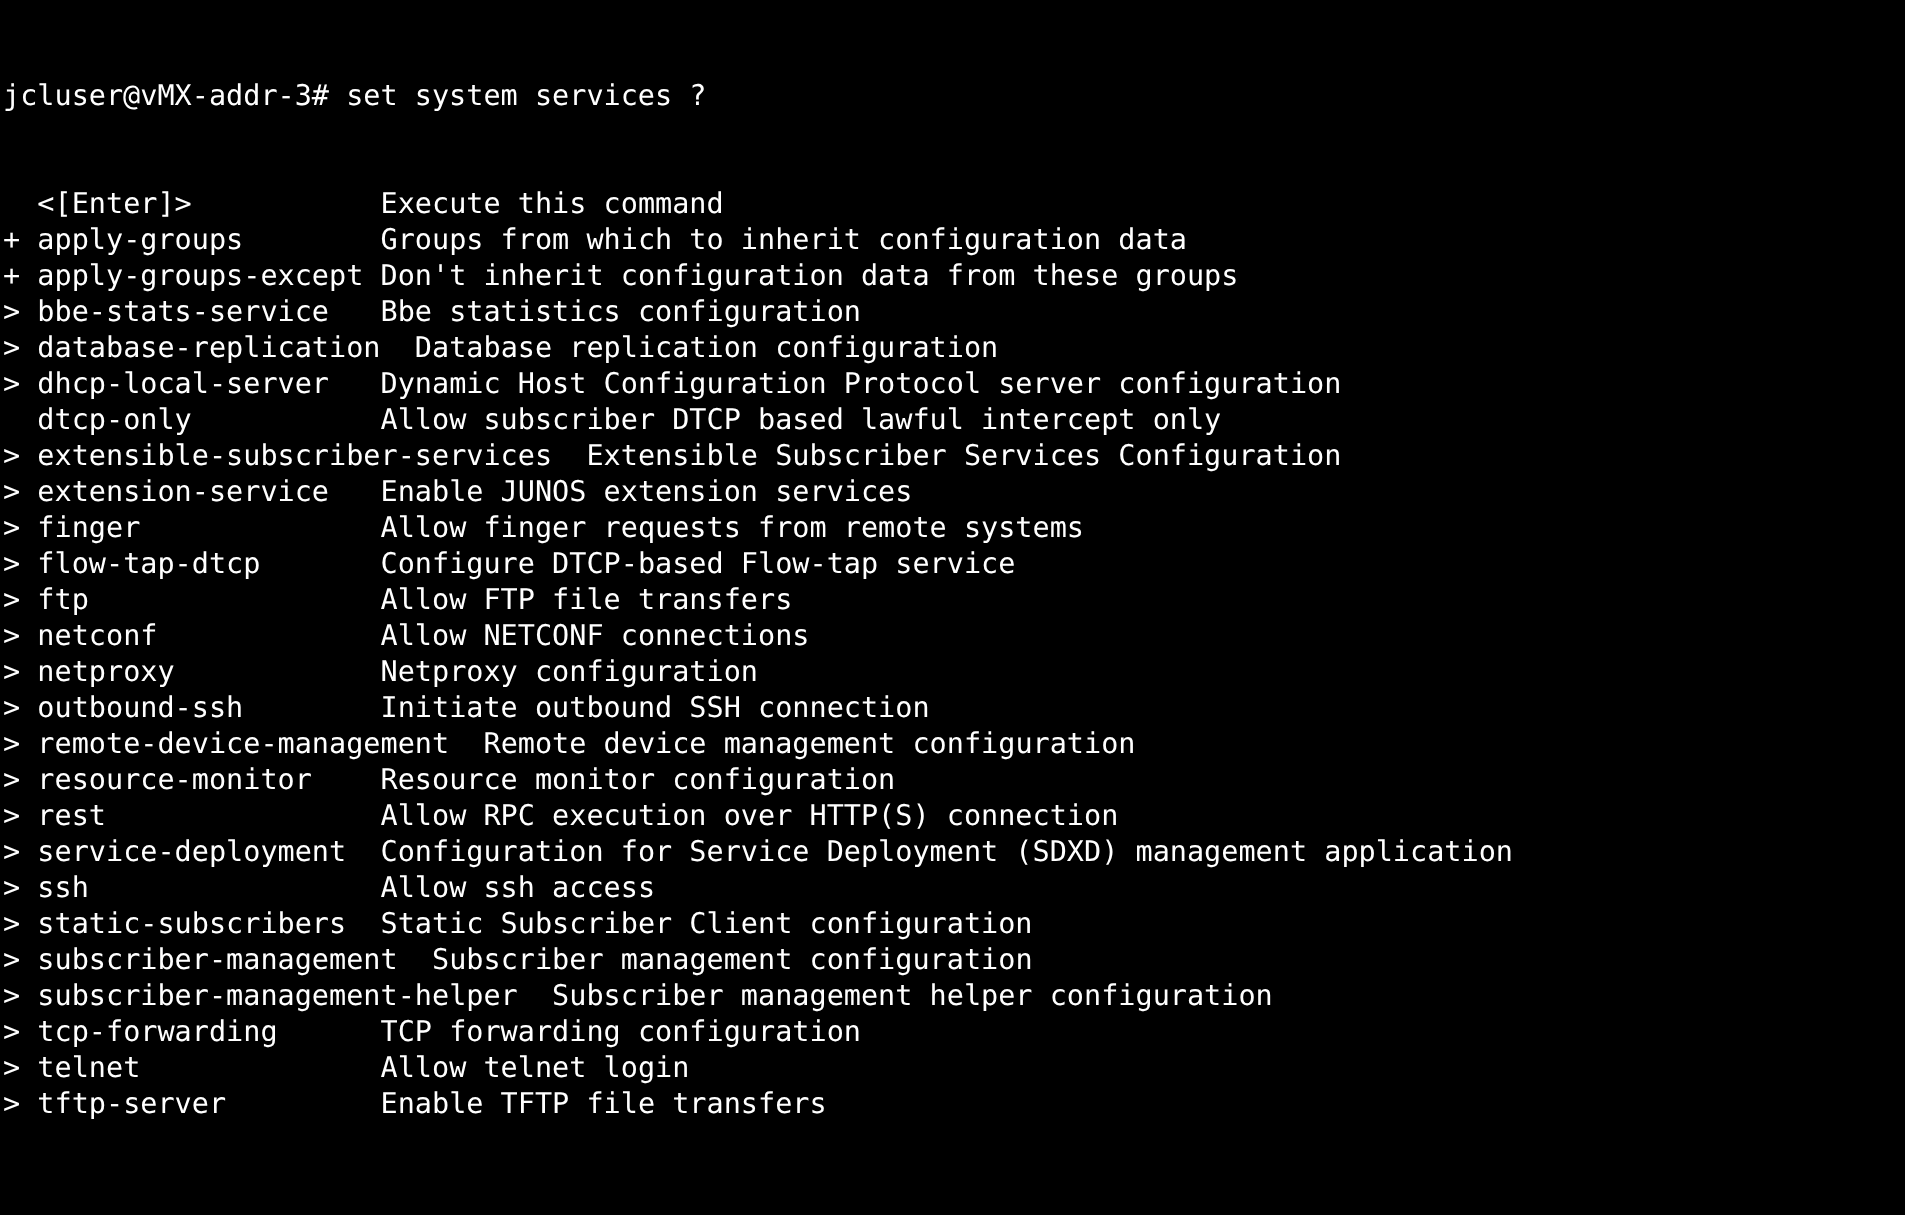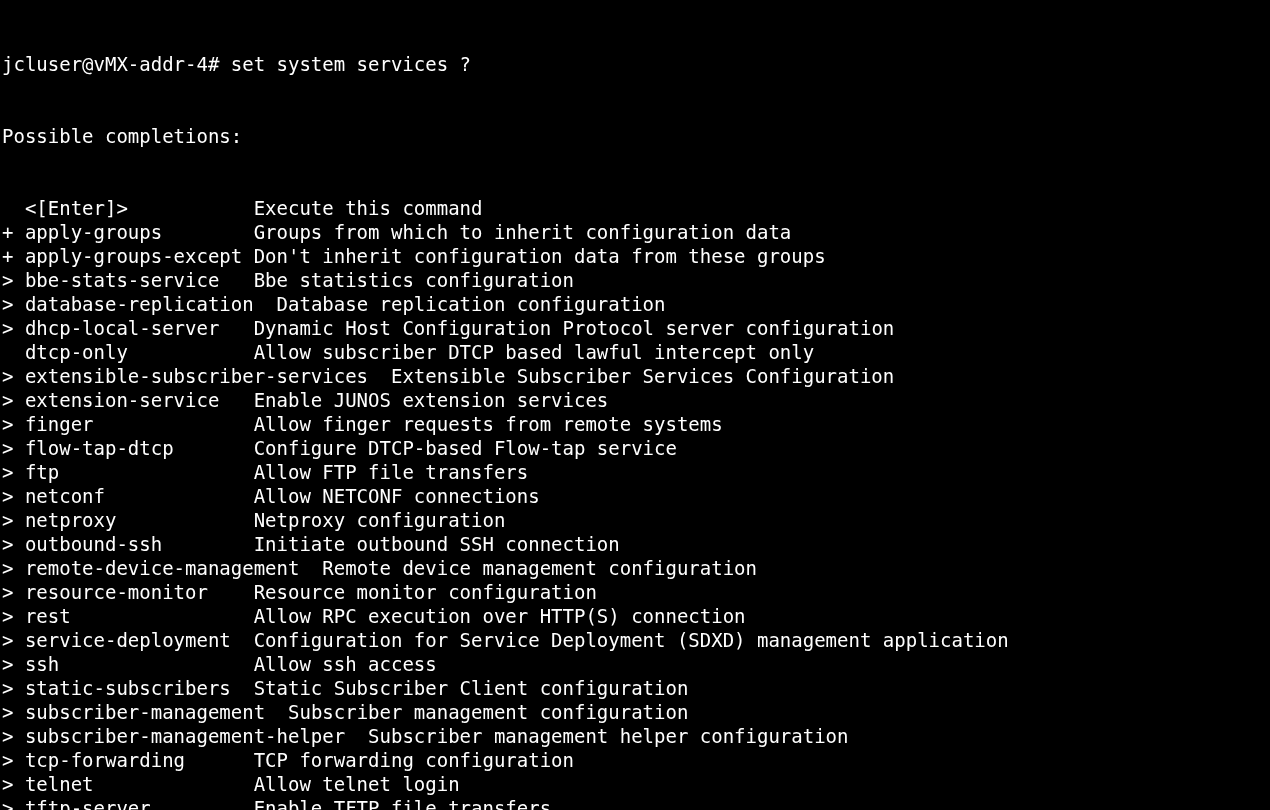--- a/index.html
+++ b/index.html
@@ -25,18 +25,17 @@
     white-space: pre;
   }
   .prompt-line {
     white-space: pre;
   }
 </style>
 </head>
 <body>
 
 <div class="terminal">
-  <span class="line prompt-line">jcluser@vMX-addr-4# set system services ?</span>
-  <span class="line">Possible completions:</span>
+  <span class="line prompt-line">jcluser@vMX-addr-3# set system services ?</span>
   <div id="items-container"><span class="line"><span>  </span><span>&lt;[Enter]&gt;           </span><span>Execute this command</span></span><span class="line"><span>+ </span><span>apply-groups        </span><span>Groups from which to inherit configuration data</span></span><span class="line"><span>+ </span><span>apply-groups-except </span><span>Don't inherit configuration data from these groups</span></span><span class="line"><span>&gt; </span><span>bbe-stats-service   </span><span>Bbe statistics configuration</span></span><span class="line"><span>&gt; </span><span>database-replication  </span><span>Database replication configuration</span></span><span class="line"><span>&gt; </span><span>dhcp-local-server   </span><span>Dynamic Host Configuration Protocol server configuration</span></span><span class="line"><span>  </span><span>dtcp-only           </span><span>Allow subscriber DTCP based lawful intercept only</span></span><span class="line"><span>&gt; </span><span>extensible-subscriber-services  </span><span>Extensible Subscriber Services Configuration</span></span><span class="line"><span>&gt; </span><span>extension-service   </span><span>Enable JUNOS extension services</span></span><span class="line"><span>&gt; </span><span>finger              </span><span>Allow finger requests from remote systems</span></span><span class="line"><span>&gt; </span><span>flow-tap-dtcp       </span><span>Configure DTCP-based Flow-tap service</span></span><span class="line"><span>&gt; </span><span>ftp                 </span><span>Allow FTP file transfers</span></span><span class="line"><span>&gt; </span><span>netconf             </span><span>Allow NETCONF connections</span></span><span class="line"><span>&gt; </span><span>netproxy            </span><span>Netproxy configuration</span></span><span class="line"><span>&gt; </span><span>outbound-ssh        </span><span>Initiate outbound SSH connection</span></span><span class="line"><span>&gt; </span><span>remote-device-management  </span><span>Remote device management configuration</span></span><span class="line"><span>&gt; </span><span>resource-monitor    </span><span>Resource monitor configuration</span></span><span class="line"><span>&gt; </span><span>rest                </span><span>Allow RPC execution over HTTP(S) connection</span></span><span class="line"><span>&gt; </span><span>service-deployment  </span><span>Configuration for Service Deployment (SDXD) management application</span></span><span class="line"><span>&gt; </span><span>ssh                 </span><span>Allow ssh access</span></span><span class="line"><span>&gt; </span><span>static-subscribers  </span><span>Static Subscriber Client configuration</span></span><span class="line"><span>&gt; </span><span>subscriber-management  </span><span>Subscriber management configuration</span></span><span class="line"><span>&gt; </span><span>subscriber-management-helper  </span><span>Subscriber management helper configuration</span></span><span class="line"><span>&gt; </span><span>tcp-forwarding      </span><span>TCP forwarding configuration</span></span><span class="line"><span>&gt; </span><span>telnet              </span><span>Allow telnet login</span></span><span class="line"><span>&gt; </span><span>tftp-server         </span><span>Enable TFTP file transfers</span></span></div>
   
   
 </div>
 
 </body></html>

